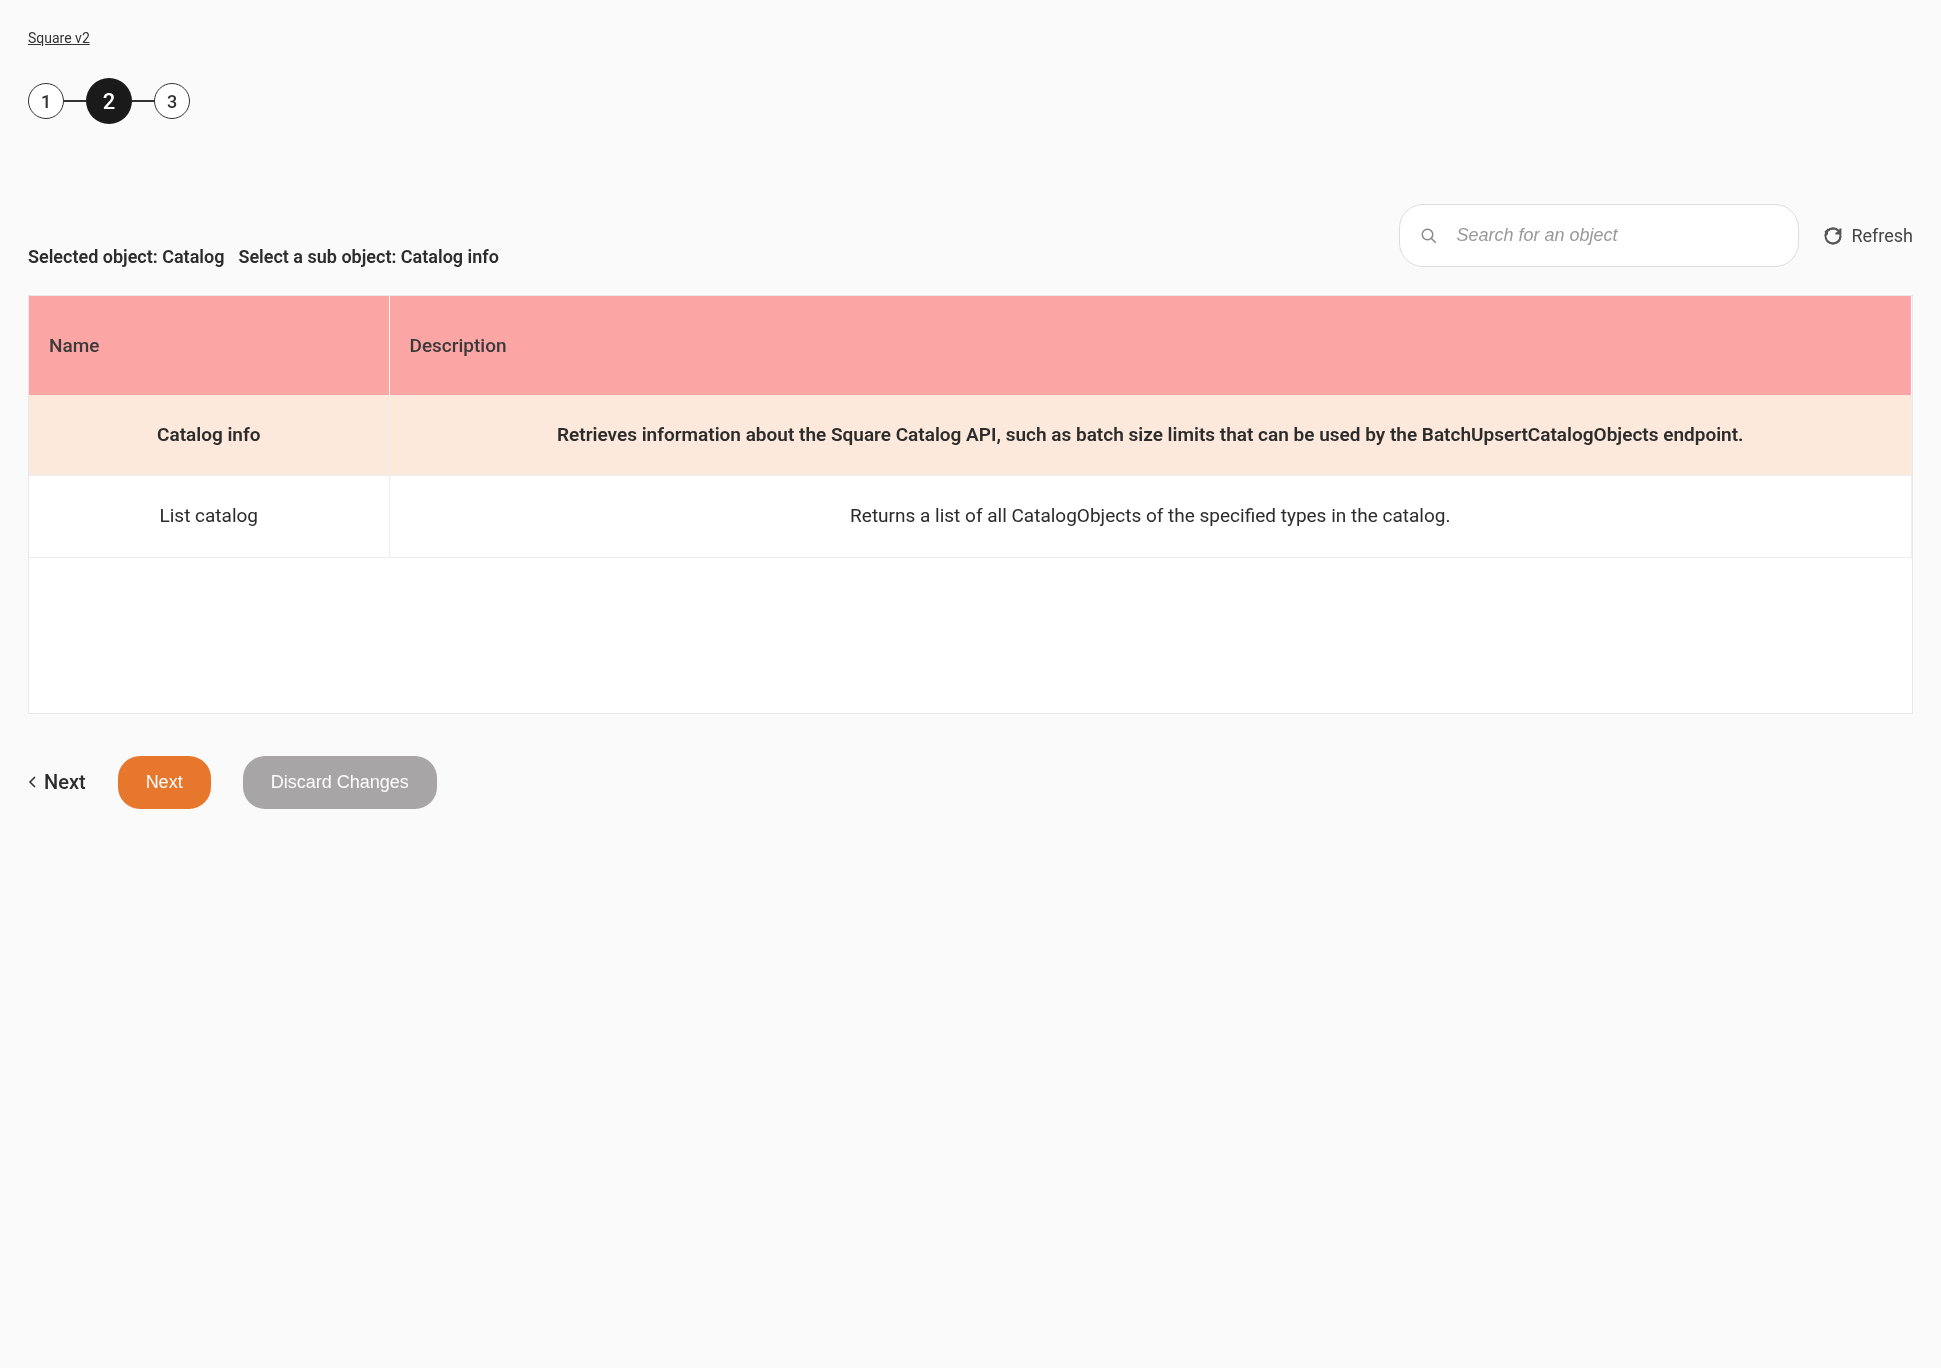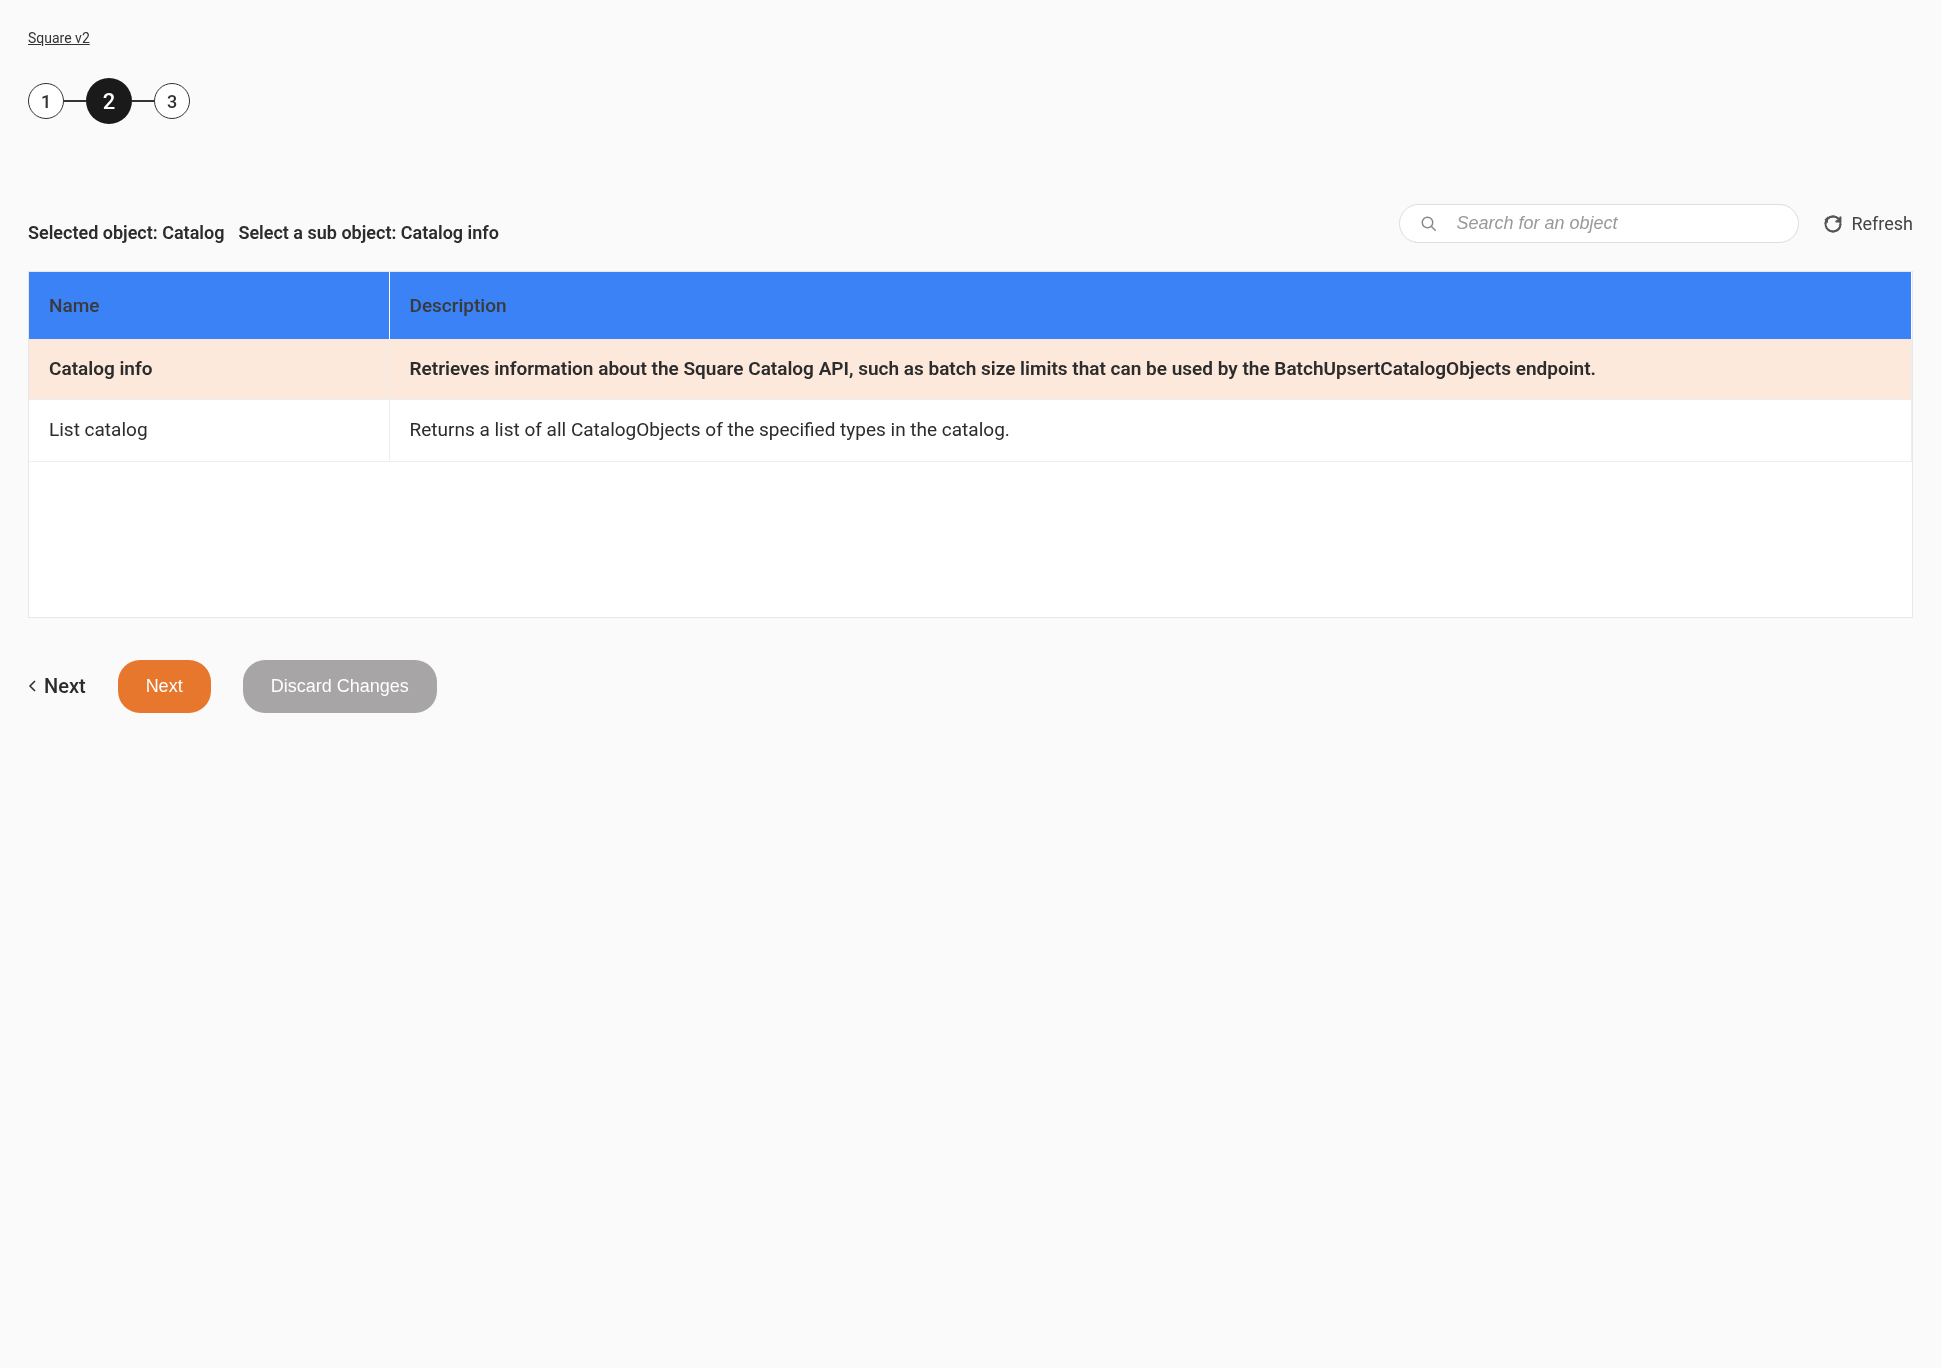--- a/index.html
+++ b/index.html
@@ -86,21 +86,21 @@
       display: flex;
       align-items: center;
       gap: 24px;
     }
     .search-box {
       display: flex;
       align-items: center;
       border: 1px solid #ddd;
       border-radius: 24px;
       background: #fff;
-      padding: 8px 20px;
+      padding: 20px 20px;
       width: 400px;
     }
     .search-box svg {
       flex-shrink: 0;
       margin-right: 18px;
     }
     .search-box input {
       border: none;
       outline: none;
       font-size: 18px;
@@ -124,39 +124,40 @@
     .table-wrap {
       border: 1px solid #e8e8e8;
       background: #fff;
       margin-bottom: 42px;
     }
     table {
       width: 100%;
       border-collapse: collapse;
     }
     th {
-      background: #3b82f6;
+      background: #fca5a5;
       text-align: left;
-      padding: 22px 20px;
+      padding: 38px 20px;
       font-size: 19px;
       font-weight: 500;
       color: #3a3a3a;
       border-right: 1px solid #fff;
     }
     th:first-child {
       width: 360px;
     }
     td {
-      padding: 15px 20px;
+      padding: 25px 20px;
       font-size: 19px;
       color: #2c2c2c;
       border-right: 1px solid #eee;
       border-bottom: 1px solid #eee;
       vertical-align: top;
       line-height: 1.6;
+      text-align: center;
     }
     tr.selected td {
       background: #fce9dc;
       font-weight: 600;
     }
     .table-filler {
       height: 155px;
     }
     .footer-buttons {
       display: flex;

